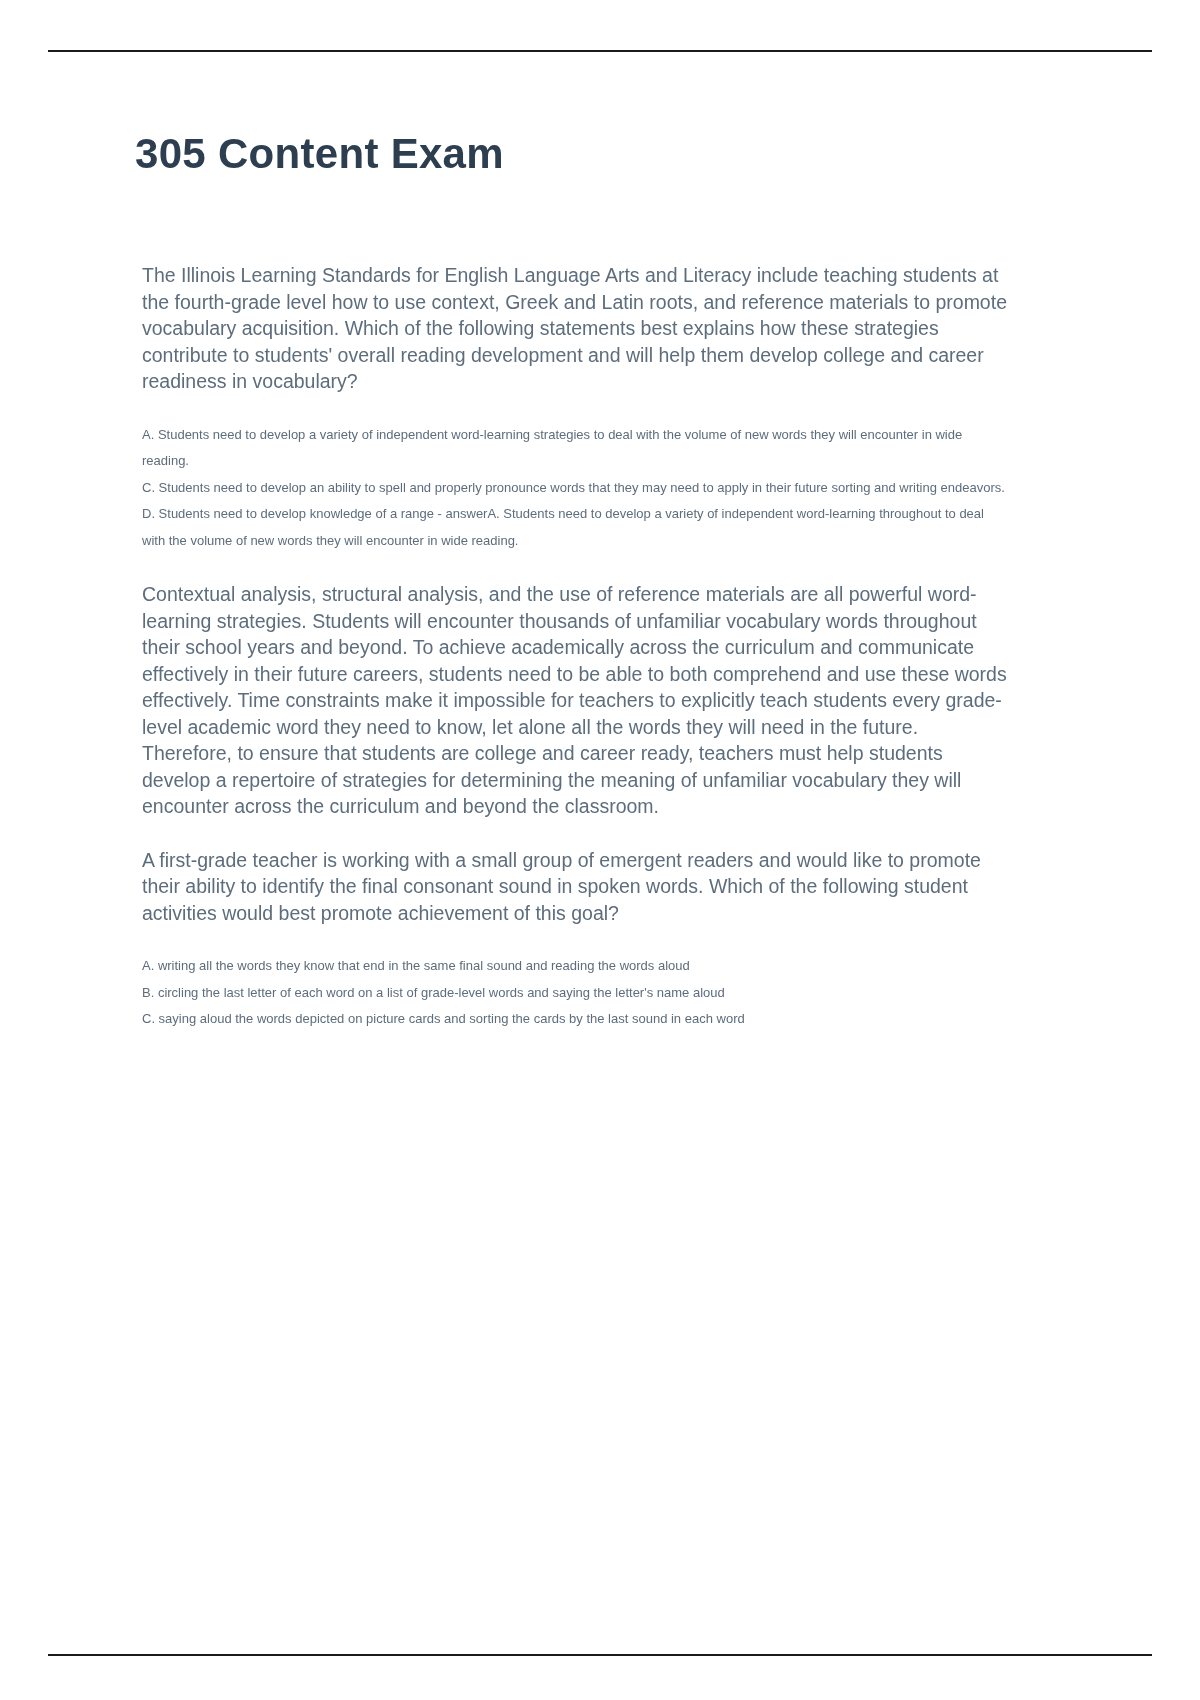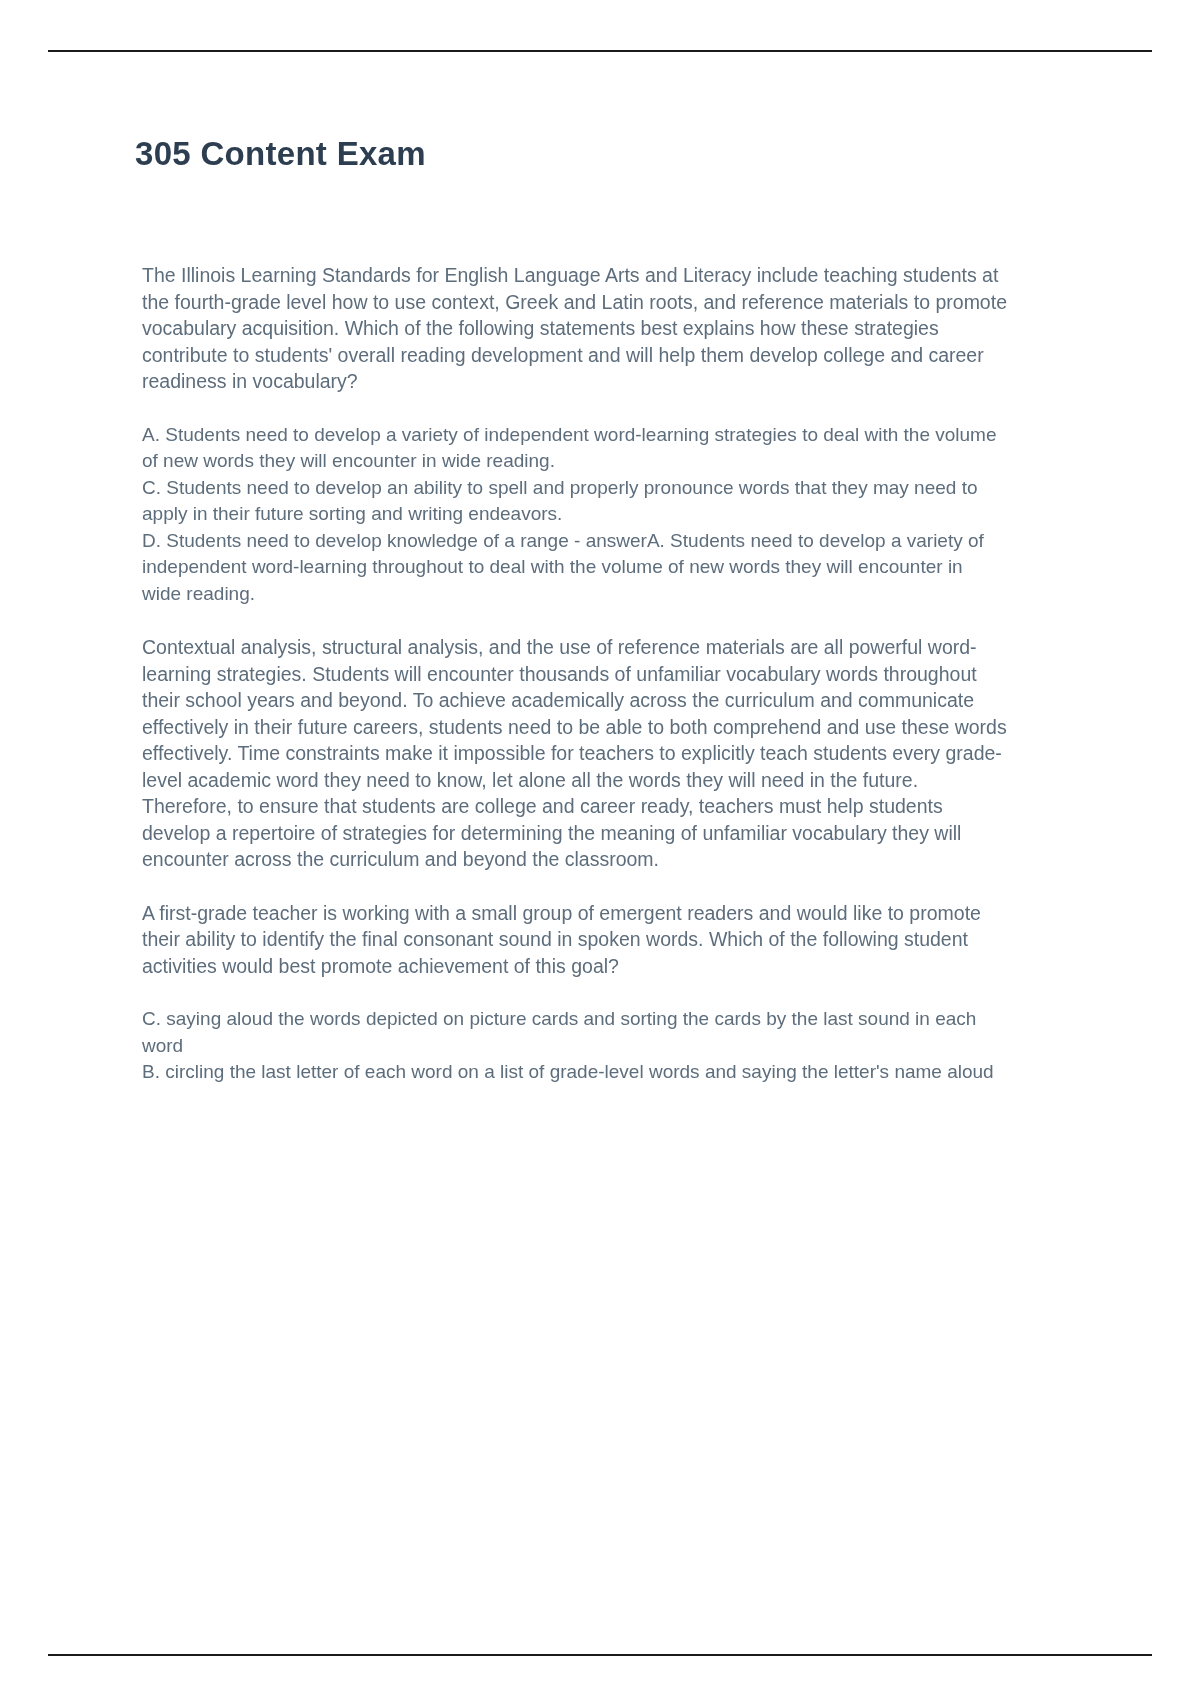--- a/index.html
+++ b/index.html
@@ -25,35 +25,35 @@
   .rule-top { top: 50px; }
   .rule-bottom { top: 1654px; }
   .content {
     position: absolute;
     left: 135px;
     top: 0;
     width: 872px;
   }
   h1.doc-title {
     margin: 130px 0 84px 0;
-    font-size: 33px;
+    font-size: 42px;
     line-height: 48px;
     font-weight: bold;
     color: #2d3e50;
     letter-spacing: 0.3px;
   }
   .para {
     margin: 0 0 27px 7px;
     font-size: 19.5px;
     line-height: 26.5px;
     color: #5d6d7c;
   }
   .para:last-child { margin-bottom: 0; }
   .option-line {
-    font-size: 19px;
+    font-size: 13px;
     line-height: 26.5px;
     color: #5d6d7c;
   }
 </style>
 </head>
 <body>
 
 <div class="page">
 
   <div class="rule rule-top"></div>
@@ -68,21 +68,22 @@
       <div class="option-line">A. Students need to develop a variety of independent word-learning strategies to deal with the volume of new words they will encounter in wide reading.</div>
       <div class="option-line">C. Students need to develop an ability to spell and properly pronounce words that they may need to apply in their future sorting and writing endeavors.</div>
       <div class="option-line">D. Students need to develop knowledge of a range - answerA. Students need to develop a variety of independent word-learning throughout to deal with the volume of new words they will encounter in wide reading.</div>
     </div>
 
     <p class="para">Contextual analysis, structural analysis, and the use of reference materials are all powerful word-learning strategies. Students will encounter thousands of unfamiliar vocabulary words throughout their school years and beyond. To achieve academically across the curriculum and communicate effectively in their future careers, students need to be able to both comprehend and use these words effectively. Time constraints make it impossible for teachers to explicitly teach students every grade-level academic word they need to know, let alone all the words they will need in the future. Therefore, to ensure that students are college and career ready, teachers must help students develop a repertoire of strategies for determining the meaning of unfamiliar vocabulary they will encounter across the curriculum and beyond the classroom.</p>
 
     <p class="para">A first-grade teacher is working with a small group of emergent readers and would like to promote their ability to identify the final consonant sound in spoken words. Which of the following student activities would best promote achievement of this goal?</p>
 
     <div class="para">
+      <div class="option-line">A. writing all the words they know that end in the same final sound and reading the words aloud</div>
+      <div class="option-line">B. circling the last letter of each word on a list of grade-level words and saying the letter's name aloud</div>
       <div class="option-line">C. saying aloud the words depicted on picture cards and sorting the cards by the last sound in each word</div>
-      <div class="option-line">B. circling the last letter of each word on a list of grade-level words and saying the letter's name aloud</div>
     </div>
 
   </div>
 
   <div class="rule rule-bottom"></div>
 
 </div>
 
 </body></html>

